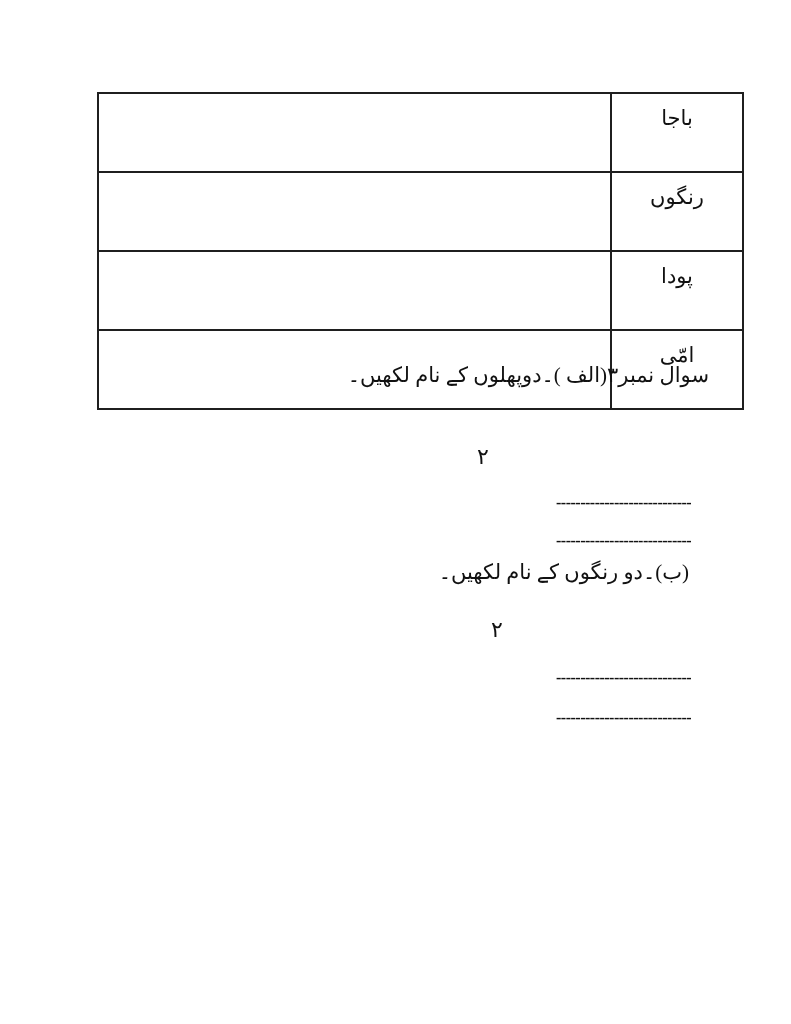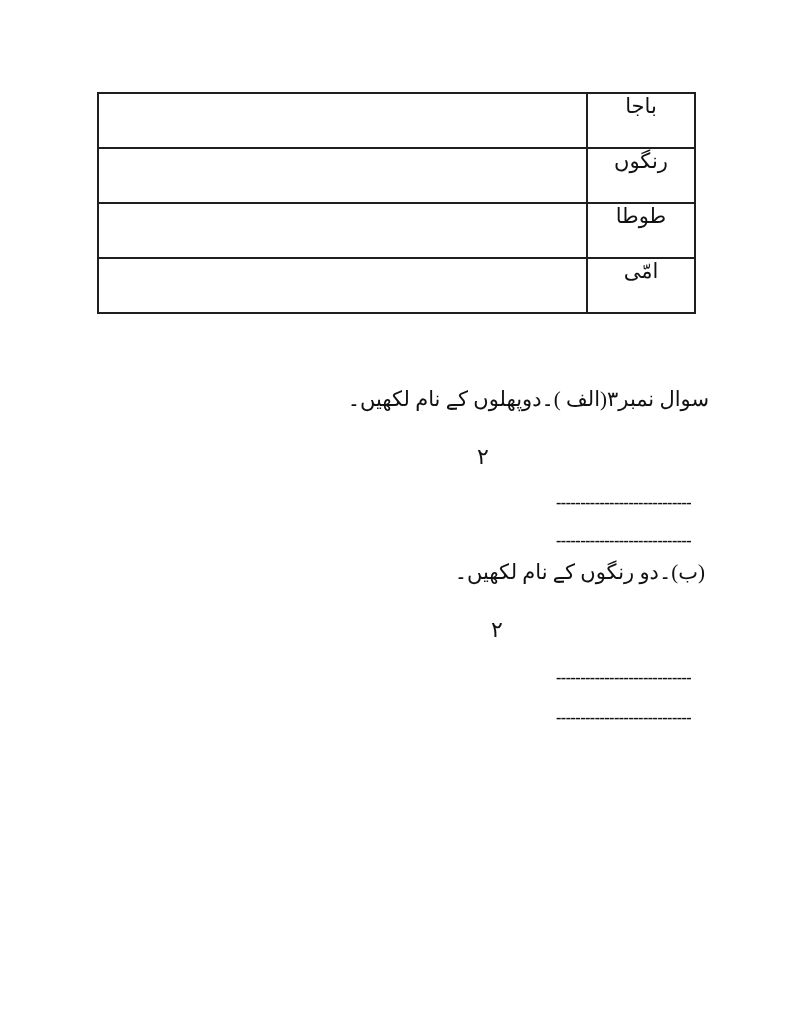--- a/index.html
+++ b/index.html
@@ -19,43 +19,43 @@
     left: 97px;
     top: 92px;
     width: 593px;
     border-collapse: collapse;
     table-layout: fixed;
   }
   table.vocab td {
     border: 2px solid #1f1f1f;
     height: 53px;
     vertical-align: top;
-    padding: 0;
+    padding: 12px;
   }
   td.blank-cell { width: 487px; }
   td.word-cell {
     width: 106px;
     text-align: center;
     direction: rtl;
     font-size: 21px;
     line-height: 1.2;
     padding-top: 3px;
   }
 
   
   .q-line {
     position: absolute;
     direction: rtl;
     unicode-bidi: isolate;
     font-size: 21px;
     line-height: 1.3;
     white-space: nowrap;
   }
-  .q3a { top: 386px; right: 82px; }
-  .q3b { top: 559px; right: 86px; }
+  .q3a { top: 362px; right: 82px; }
+  .q3b { top: 559px; right: 102px; }
 
   
   .marks {
     position: absolute;
     direction: rtl;
     font-size: 22px;
     line-height: 1.2;
   }
   .m3a { top: 444px; left: 477px; }
   .m3b { top: 617px; left: 491px; }
@@ -89,21 +89,21 @@
       <tr>
         <td class="blank-cell"></td>
         <td class="word-cell">باجا</td>
       </tr>
       <tr>
         <td class="blank-cell"></td>
         <td class="word-cell">رنگوں</td>
       </tr>
       <tr>
         <td class="blank-cell"></td>
-        <td class="word-cell">طوطا</td>
+        <td class="word-cell">پودا</td>
       </tr>
       <tr>
         <td class="blank-cell"></td>
         <td class="word-cell">امّی</td>
       </tr>
     </tbody>
   </table>
 
   <div class="q-line q3a">سوال نمبر۳(الف )۔دوپھلوں کے نام لکھیں۔</div>
 

